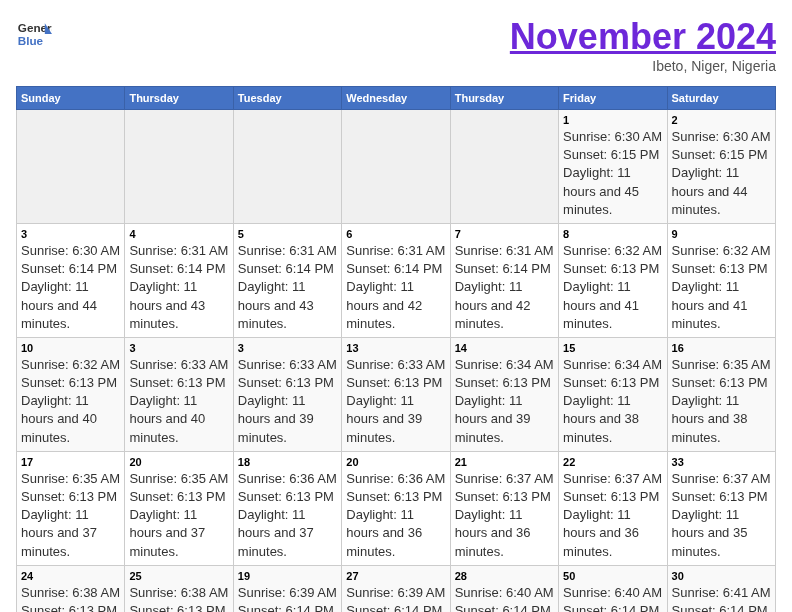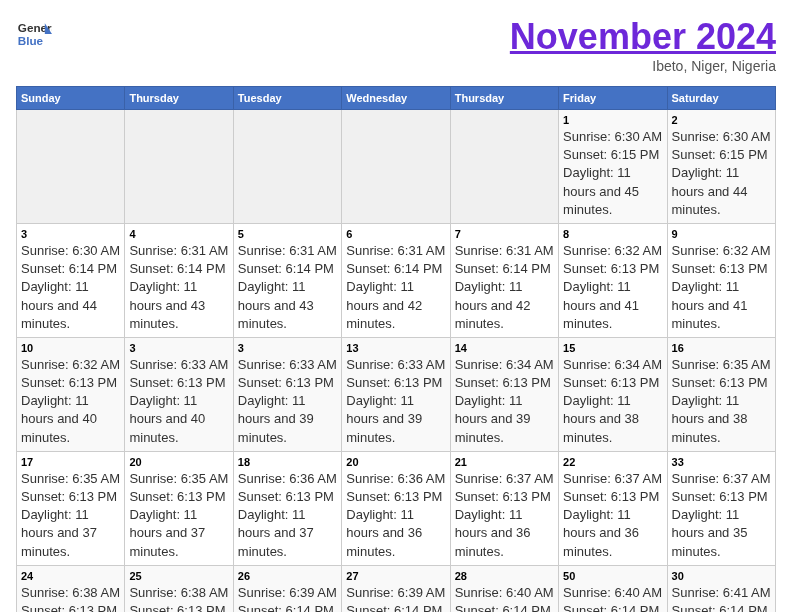--- a/index.html
+++ b/index.html
@@ -268,21 +268,21 @@
 Sunset: 6:13 PM
 Daylight: 11 hours and 35 minutes.</div>
         </td>
         <td>
           <span class="day-num">25</span>
           <div class="day-info" style="white-space: pre-line;">Sunrise: 6:38 AM
 Sunset: 6:13 PM
 Daylight: 11 hours and 35 minutes.</div>
         </td>
         <td>
-          <span class="day-num">26</span>
+          <span class="day-num">19</span>
           <div class="day-info" style="white-space: pre-line;">Sunrise: 6:39 AM
 Sunset: 6:14 PM
 Daylight: 11 hours and 34 minutes.</div>
         </td>
         <td>
           <span class="day-num">27</span>
           <div class="day-info" style="white-space: pre-line;">Sunrise: 6:39 AM
 Sunset: 6:14 PM
 Daylight: 11 hours and 34 minutes.</div>
         </td>

